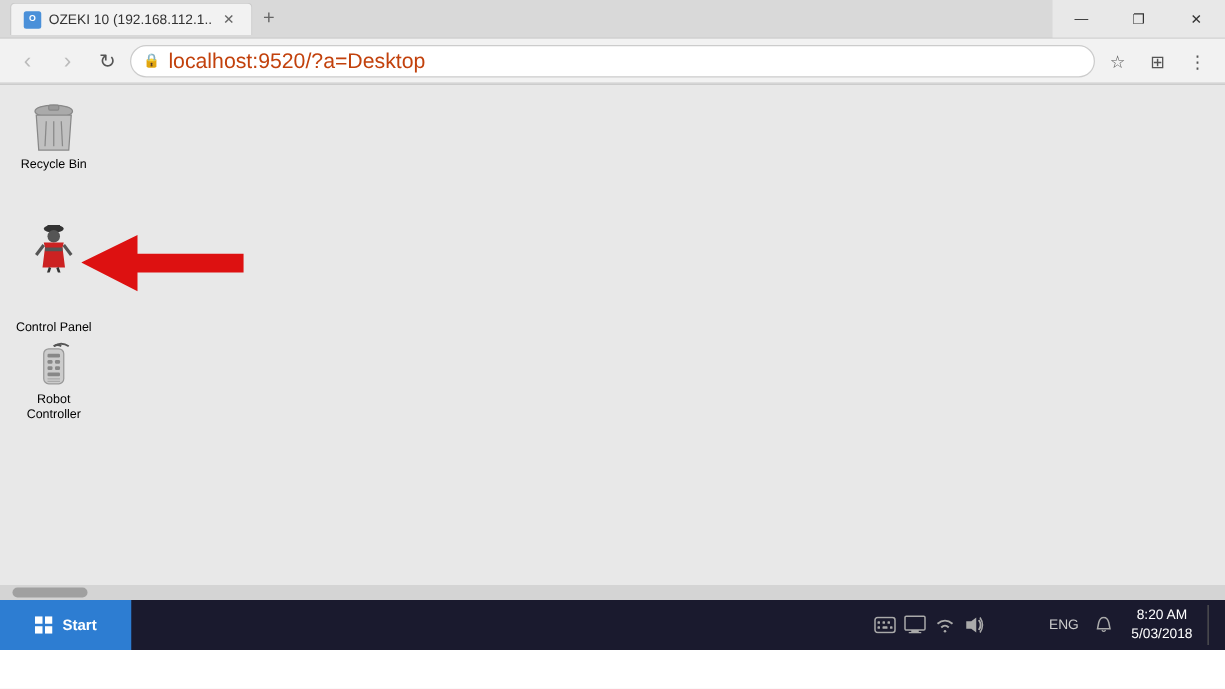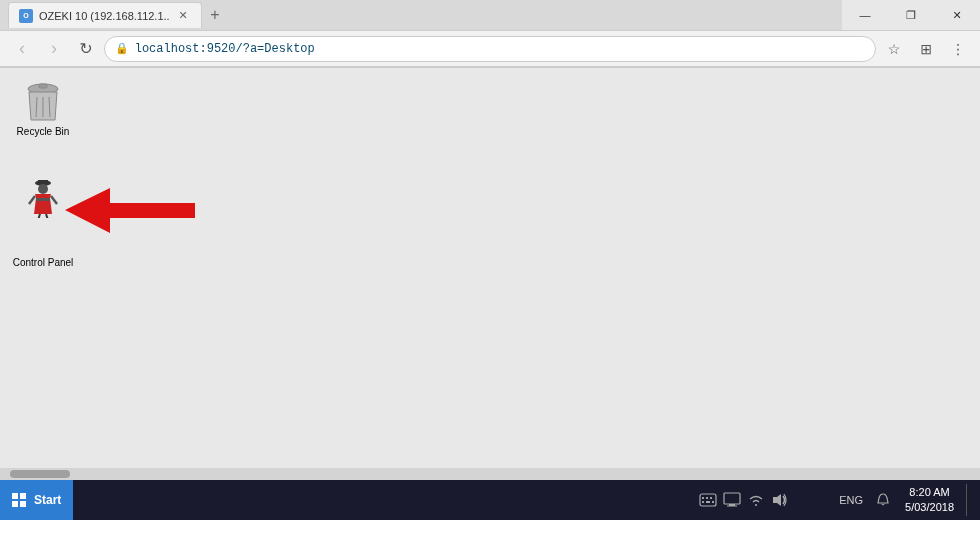--- a/index.html
+++ b/index.html
@@ -107,23 +107,22 @@
       padding: 0 10px;
       font-size: 12px;
       color: #333;
       gap: 6px;
     }
     .address-lock {
       color: #999;
       font-size: 11px;
     }
     .address-text {
-      font-size: 12px;
-      color: #0c4a6e;
-      font-family: Liberation Mono, monospace;
+      font-size: 17px;
+      color: #c2410c;
     }
     .nav-icons {
       display: flex;
       align-items: center;
       gap: 4px;
     }
     .nav-icon-btn {
       width: 28px;
       height: 28px;
       display: flex;
@@ -185,21 +184,21 @@
       height: 40px;
       background: #1a1a2e;
       display: flex;
       align-items: center;
       position: relative;
     }
     .start-btn {
       display: flex;
       align-items: center;
       gap: 6px;
-      padding: 0 12px;
+      padding: 0 28px;
       height: 40px;
       background: #2d7dd2;
       color: white;
       font-size: 12px;
       font-weight: bold;
       cursor: pointer;
     }
     .taskbar-middle {
       flex: 1;
     }
@@ -332,20 +331,43 @@
 
         <line x1="16" y1="38" x2="14" y2="44" stroke="#333" stroke-width="2"></line>
         <line x1="22" y1="38" x2="24" y2="44" stroke="#333" stroke-width="2"></line>
 
         <rect x="12" y="22" width="14" height="3" fill="#555"></rect>
       </svg>
     </div>
     <span class="icon-label">Control Panel</span>
   </div>
 
+  <div class="desktop-icon" style="top:198px; left:8px;">
+    <div class="icon-img">
+
+      <svg width="38" height="42" viewBox="0 0 38 42">
+
+        <path d="M19 8 Q25 4 31 8" stroke="#555" stroke-width="1.5" fill="none"></path>
+        <path d="M19 8 Q22 6 25 8" stroke="#555" stroke-width="1.5" fill="none"></path>
+
+        <rect x="11" y="10" width="16" height="28" rx="4" fill="#ccc" stroke="#999" stroke-width="1"></rect>
+
+        <rect x="14" y="14" width="10" height="3" rx="1" fill="#888"></rect>
+        <rect x="14" y="19" width="4" height="3" rx="1" fill="#888"></rect>
+        <rect x="20" y="19" width="4" height="3" rx="1" fill="#888"></rect>
+        <rect x="14" y="24" width="4" height="3" rx="1" fill="#888"></rect>
+        <rect x="20" y="24" width="4" height="3" rx="1" fill="#888"></rect>
+        <rect x="14" y="29" width="10" height="3" rx="1" fill="#888"></rect>
+
+        <line x1="14" y1="34" x2="24" y2="34" stroke="#aaa" stroke-width="1"></line>
+        <line x1="14" y1="36" x2="24" y2="36" stroke="#aaa" stroke-width="1"></line>
+      </svg>
+    </div>
+    <span class="icon-label">Robot Controller</span>
+  </div>
 
   <div class="red-arrow">
     <svg width="130" height="55" viewBox="0 0 130 55">
 
       <polygon points="0,27 45,5 45,20 130,20 130,35 45,35 45,50" fill="#dd1111"></polygon>
     </svg>
   </div>
 
 </div>
 

